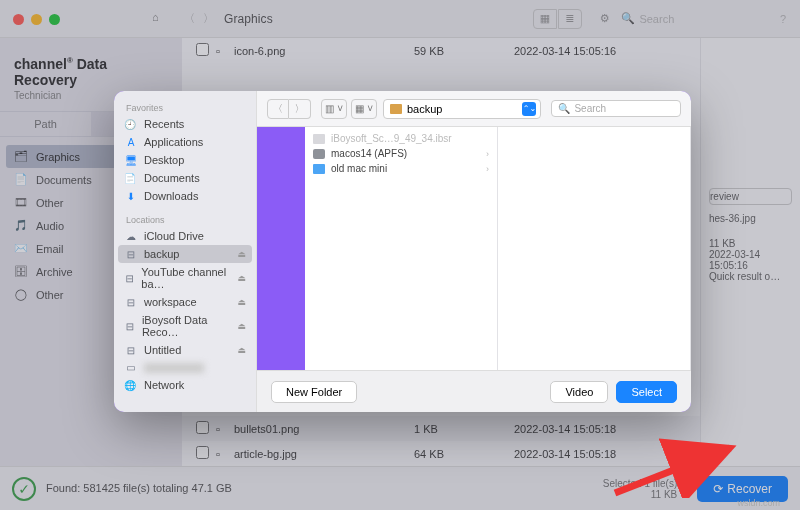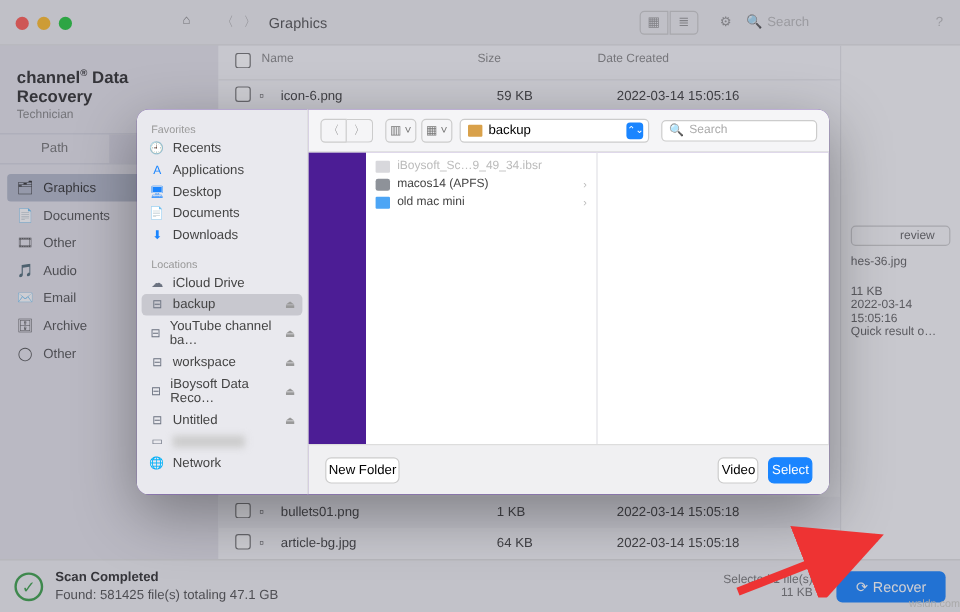--- a/index.html
+++ b/index.html
@@ -57,21 +57,21 @@
 .selinfo { margin-left: auto; text-align: right; font-size: 10px; color: #777; }
 .recover-btn { background: #1a85ff; color: #fff; padding: 6px 16px; border-radius: 5px; font-size: 12px; margin-left: 10px; display: flex; align-items: center; gap: 4px; }
 
 
 .preview-col { width: 100px; background: #f7f7f9; padding: 10px 8px; color: #666; font-size: 10px; border-left: 1px solid #e3e3e7; }
 
 
 .dim { position: absolute; inset: 0; background: rgba(60,60,80,0.25); z-index: 40; }
 
 
-.sheet { position: absolute; left: 114px; top: 91px; width: 577px; height: 321px; background: #4c1d95; border-radius: 10px; box-shadow: 0 16px 50px rgba(0,0,0,0.35); z-index: 50; display: flex; overflow: hidden; }
+.sheet { position: absolute; left: 114px; top: 91px; width: 577px; height: 321px; background: #8b5cf6; border-radius: 10px; box-shadow: 0 16px 50px rgba(0,0,0,0.35); z-index: 50; display: flex; overflow: hidden; }
 .sheet-side { width: 143px; background: #e9e9ee; border-right: 1px solid #ddd; padding: 8px 0; overflow-y: auto; }
 .sgroup { font-size: 9px; color: #999; padding: 4px 12px 2px; font-weight: 500; }
 .sitem { display: flex; align-items: center; gap: 6px; padding: 3px 10px; font-size: 11px; color: #444; }
 .sitem.sel { background: #c8c8cf; border-radius: 4px; margin: 0 4px; padding: 3px 6px; }
 .sitem .ic { width: 14px; color: #6b7280; font-size: 10px; display: inline-flex; justify-content: center; }
 .sitem.blue .ic { color: #1a85ff; }
 .sheet-main { flex: 1; display: flex; flex-direction: column; }
 .sheet-top { height: 36px; display: flex; align-items: center; padding: 0 10px; gap: 6px; border-bottom: 1px solid #ddd; background: #f5f5f7; }
 .navctl { display: flex; }
 .navctl .b { width: 22px; height: 20px; border: 1px solid #ccc; color: #888; display: flex; align-items: center; justify-content: center; font-size: 10px; }
@@ -85,27 +85,27 @@
 .cols { flex: 1; display: flex; background: #fff; margin-left: 48px; }
 .col { flex: 1; border-right: 1px solid #e2e2e6; padding: 4px 0; }
 .fitem { display: flex; align-items: center; gap: 6px; padding: 2px 8px; font-size: 10px; color: #444; }
 .fitem.dim-txt { color: #bbb; }
 .fitem .fic { width: 12px; height: 10px; border-radius: 1px; }
 .fic.doc { background: #d8d8dc; }
 .fic.disk { background: #8e9299; border-radius: 2px; }
 .fic.fld { background: #4ca5f5; }
 .fitem .chev { margin-left: auto; color: #bbb; font-size: 9px; }
 .sheet-foot { height: 42px; display: flex; align-items: center; padding: 0 14px; gap: 8px; border-top: 1px solid #ddd; background: #f0f0f2; }
-.btn { padding: 4px 2px; border-radius: 5px; font-size: 11px; border: 1px solid #ccc; background: #fff; }
+.btn { padding: 4px 14px; border-radius: 5px; font-size: 11px; border: 1px solid #ccc; background: #fff; }
 .btn.primary { background: #1a85ff; color: #fff; border-color: #1a85ff; }
 .spacer { flex: 1; }
 
 
 .arrow { position: absolute; right: 40px; bottom: 12px; width: 150px; height: 60px; z-index: 60; pointer-events: none; }
-.watermark { position: absolute; right: 0; bottom: 2px; font-size: 9px; color: #aaa; z-index: 70; }
+.watermark { position: absolute; right: 20px; bottom: 2px; font-size: 9px; color: #aaa; z-index: 70; }
 </style>
 </head>
 <body>
 
 <div class="main-window">
   <div class="traffic">
     <div class="tdot tred"></div>
     <div class="tdot tyel"></div>
     <div class="tdot tgrn"></div>
   </div>
@@ -165,26 +165,20 @@
             <span>Archive</span>
           </div>
         <div class="cat">
             <span class="ic">◯</span>
             <span>Other</span>
           </div>
       </div>
     </div>
 
     <div class="main">
-      <div class="listhead">
-        <span style="width:22px;"><input type="checkbox" style=""></span>
-        <span class="col-n">Name</span>
-        <span class="col-s">Size</span>
-        <span class="col-d">Date Created</span>
-      </div>
       <div class="row">
         <span class="ck"><input type="checkbox" style=""></span>
         <span class="ic">▫</span>
         <span class="col-n">icon-6.png</span>
         <span class="col-s">59 KB</span>
         <span class="col-d">2022-03-14 15:05:16</span>
       </div>
       <div style="flex:1"></div>
       <div class="row alt">
         <span class="ck"><input type="checkbox" style=""></span>
@@ -197,32 +191,31 @@
         <span class="ck"><input type="checkbox" style=""></span>
         <span class="ic">▫</span>
         <span class="col-n">article-bg.jpg</span>
         <span class="col-s">64 KB</span>
         <span class="col-d">2022-03-14 15:05:18</span>
       </div>
     </div>
 
     <div class="preview-col">
       <div style="height:140px"></div>
-      <div style="text-align:right;border:1px solid #ccc;border-radius:4px;padding:2px 12px;margin-bottom:8px;">review</div>
+      <div style="text-align:left;border:1px solid #ccc;border-radius:4px;padding:2px 0;margin-bottom:8px;">review</div>
       <div>hes-36.jpg</div>
       <div style="margin-top:14px">11 KB</div>
       <div>2022-03-14 15:05:16</div>
       <div>Quick result o…</div>
     </div>
   </div>
 
   <div class="statusbar">
     <div class="check-ic">✓</div>
     <div class="stat-txt">
-      <div class="t">Scan Completed</div>
       <div>Found: 581425 file(s) totaling 47.1 GB</div>
     </div>
     <div class="selinfo">
       <div>Selected 1 file(s)</div>
       <div>11 KB</div>
     </div>
     <div class="recover-btn">
       <span>⟳</span>
       <span>Recover</span>
     </div>

